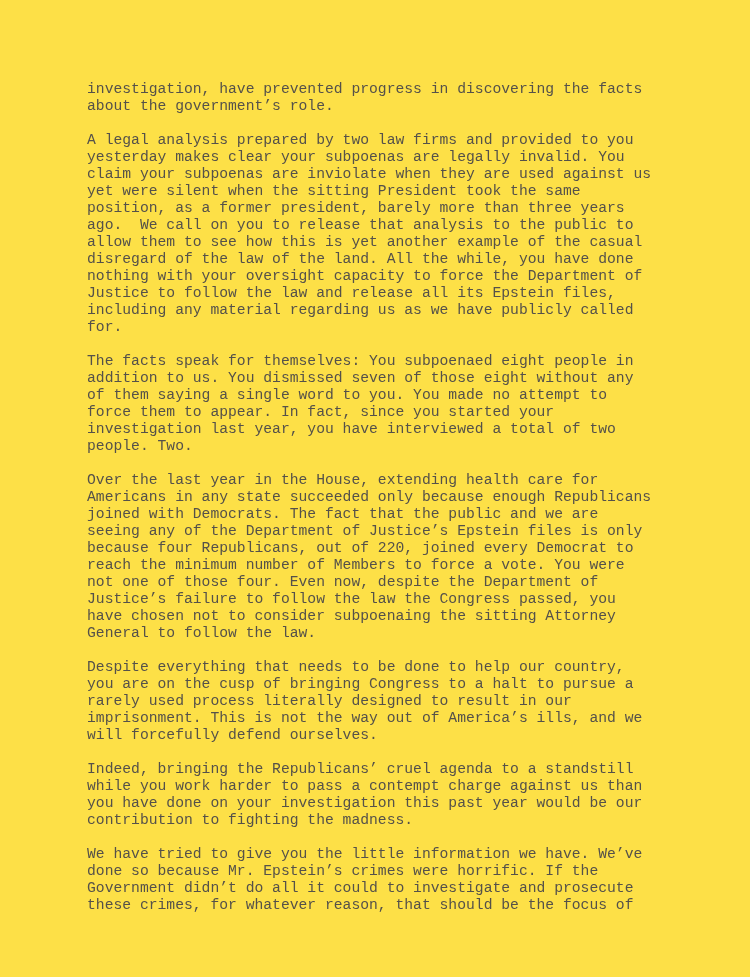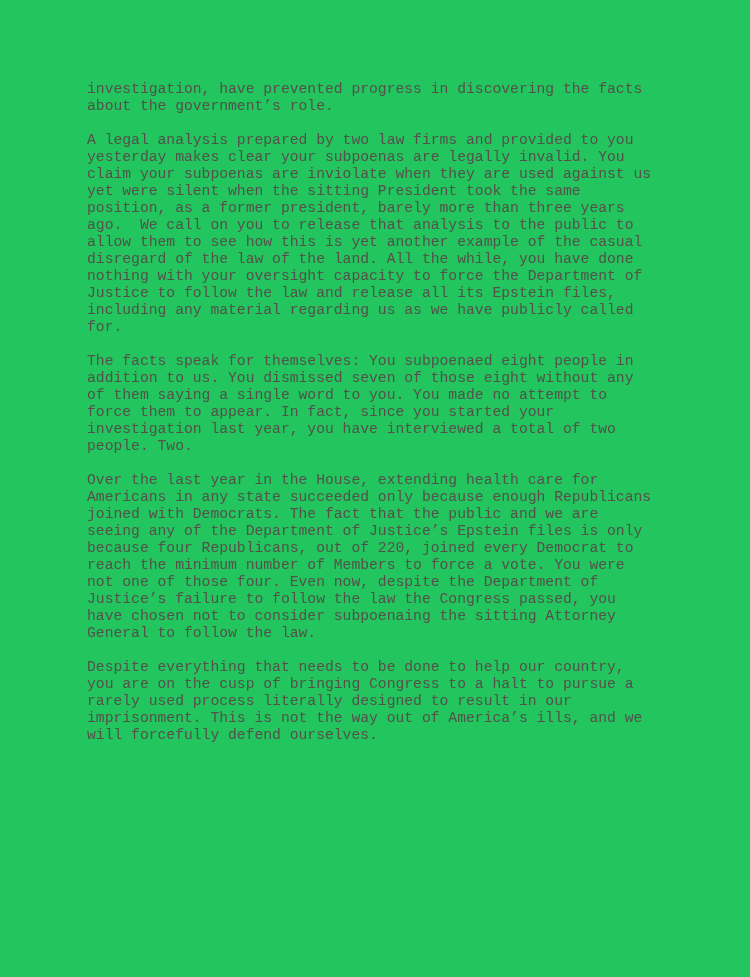--- a/index.html
+++ b/index.html
@@ -12,21 +12,21 @@
     background: #fefaf0;
     overflow: hidden;
     position: relative;
   }
   .page {
     position: absolute;
     left: 0;
     top: 0;
     width: 750px;
     height: 977px;
-    background: #22c55e;
+    background: #fde047;
   }
   .letter-body {
     position: absolute;
     left: 87px;
     top: 81px;
     width: 600px;
     font-family: "Liberation Mono", "DejaVu Sans Mono", monospace;
     font-size: 14.7px;
     line-height: 17px;
     color: #55514a;
@@ -73,14 +73,22 @@
 reach the minimum number of Members to force a vote. You were
 not one of those four. Even now, despite the Department of
 Justice’s failure to follow the law the Congress passed, you
 have chosen not to consider subpoenaing the sitting Attorney
 General to follow the law.</p>
     <p class="para">Despite everything that needs to be done to help our country,
 you are on the cusp of bringing Congress to a halt to pursue a
 rarely used process literally designed to result in our
 imprisonment. This is not the way out of America’s ills, and we
 will forcefully defend ourselves.</p>
+    <p class="para">Indeed, bringing the Republicans’ cruel agenda to a standstill
+while you work harder to pass a contempt charge against us than
+you have done on your investigation this past year would be our
+contribution to fighting the madness.</p>
+    <p class="para">We have tried to give you the little information we have. We’ve
+done so because Mr. Epstein’s crimes were horrific. If the
+Government didn’t do all it could to investigate and prosecute
+these crimes, for whatever reason, that should be the focus of</p>
   </div>
 </div>
 
 </body></html>

